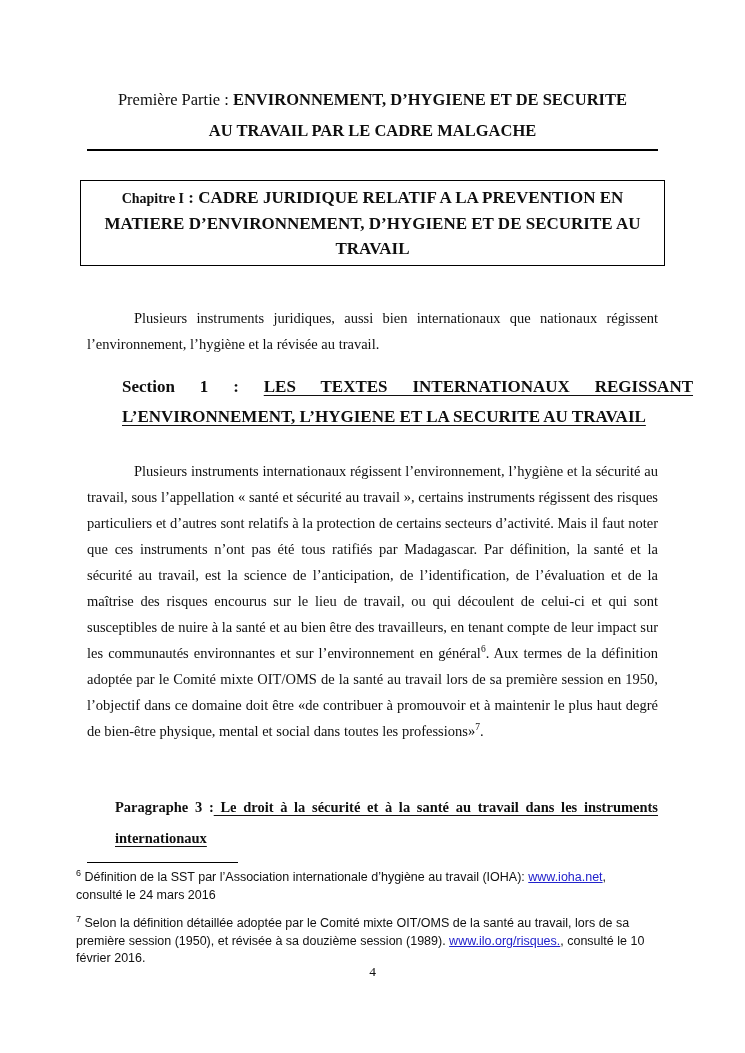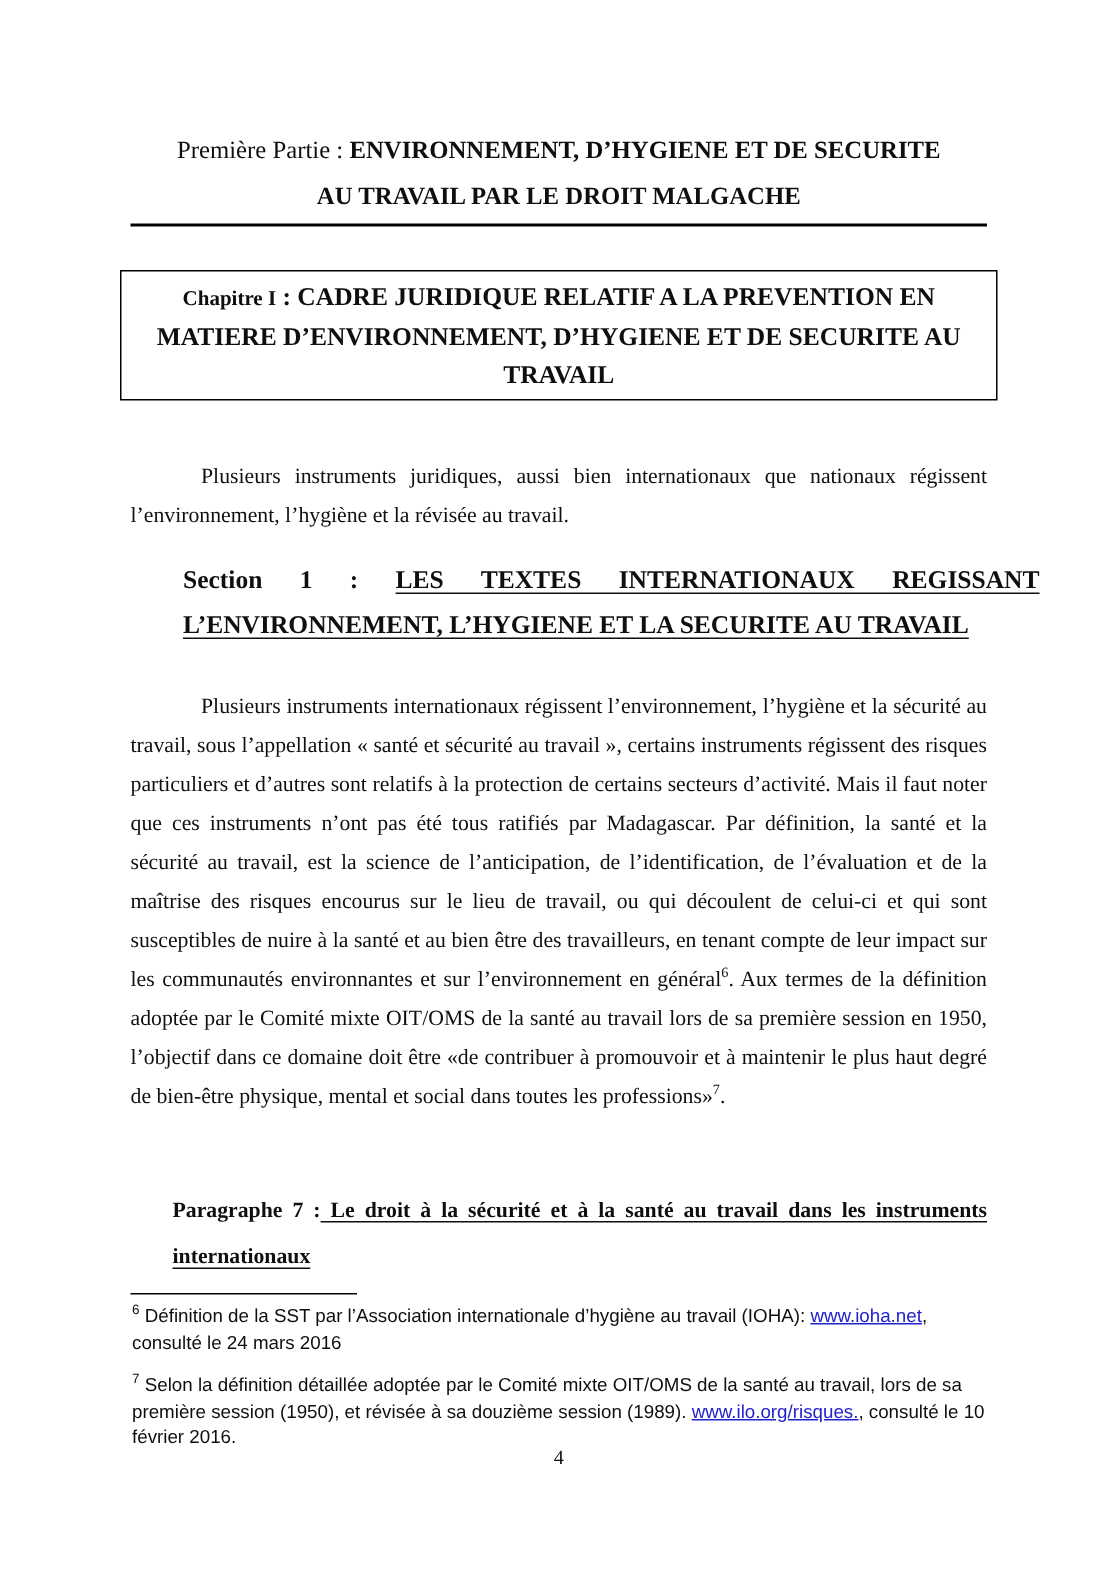--- a/index.html
+++ b/index.html
@@ -74,21 +74,21 @@
     line-height: 31px;
     text-align: justify;
   }
   .footnote-rule {
     position: absolute;
     top: 862px; left: 87px; width: 151px;
     border-bottom: 1.5px solid #000000;
   }
   .footnotes {
     position: absolute;
-    top: 869px; left: 88px; width: 571px;
+    top: 869px; left: 76px; width: 571px;
     font-family: "Liberation Sans", sans-serif;
     font-size: 12.5px;
     line-height: 17.5px;
     text-align: left;
   }
   .footnote { margin-bottom: 11px; }
   .footnote sup {
     font-size: 9px;
     vertical-align: super;
     line-height: 0;
@@ -104,34 +104,34 @@
     font-size: 13.5px;
   }
 </style>
 </head>
 <body>
 
 <div class="page">
 
   <header class="doc-title">
     <div class="title-line"><span>Première Partie : </span><span class="b">ENVIRONNEMENT, D’HYGIENE ET DE SECURITE</span></div>
-    <div class="title-line b">AU TRAVAIL PAR LE DROIT MALGACHE</div>
+    <div class="title-line b">AU TRAVAIL PAR LE CADRE MALGACHE</div>
   </header>
 
   <div class="title-rule"></div>
 
   <div class="chapter-box"><span class="chapter-label">Chapitre I</span><span> : </span><span>CADRE JURIDIQUE RELATIF A LA PREVENTION EN MATIERE D’ENVIRONNEMENT, D’HYGIENE ET DE SECURITE AU TRAVAIL</span></div>
 
   <p class="body-para indent intro">Plusieurs instruments juridiques, aussi bien internationaux que nationaux régissent l’environnement, l’hygiène et la révisée au travail.</p>
 
   <h2 class="section-heading"><span>Section 1 : </span><span class="u">LES TEXTES INTERNATIONAUX REGISSANT L’ENVIRONNEMENT, L’HYGIENE ET LA SECURITE AU TRAVAIL</span></h2>
 
   <p class="body-para indent main-para"><span>Plusieurs instruments internationaux régissent l’environnement, l’hygiène et la sécurité au travail, sous l’appellation « santé et sécurité au travail », certains instruments régissent des risques particuliers et d’autres sont relatifs à la protection de certains secteurs d’activité. Mais il faut noter que ces instruments n’ont pas été tous ratifiés par Madagascar. Par définition, la santé et la sécurité au travail, est la science de l’anticipation, de l’identification, de l’évaluation et de la maîtrise des risques encourus sur le lieu de travail, ou qui découlent de celui-ci et qui sont susceptibles de nuire à la santé et au bien être des travailleurs, en tenant compte de leur impact sur les communautés environnantes et sur l’environnement en général</span><sup class="fn-ref">6</sup><span>. Aux termes de la définition adoptée par le Comité mixte OIT/OMS de la santé au travail lors de sa première session en 1950, l’objectif dans ce domaine doit être «de contribuer à promouvoir et à maintenir le plus haut degré de bien-être physique, mental et social dans toutes les professions»</span><sup class="fn-ref">7</sup><span>.</span></p>
 
-  <h3 class="paragraphe-heading"><span>Paragraphe 7 :</span><span class="u"> Le droit à la sécurité et à la santé au travail dans les instruments internationaux </span></h3>
+  <h3 class="paragraphe-heading"><span>Paragraphe 3 :</span><span class="u"> Le droit à la sécurité et à la santé au travail dans les instruments internationaux </span></h3>
 
   <div class="footnote-rule"></div>
 
   <div class="footnotes">
     <p class="footnote"><sup>6</sup><span> Définition de la SST par l’Association internationale d’hygiène au travail (IOHA): </span><a class="link" href="#">www.ioha.net</a><span>, consulté le 24 mars 2016</span></p>
     <p class="footnote"><sup>7</sup><span> Selon la définition détaillée adoptée par le Comité mixte OIT/OMS de la santé au travail, lors de sa première session (1950), et révisée à sa douzième session (1989). </span><a class="link" href="#">www.ilo.org/risques.</a><span>, consulté le 10 février 2016.</span></p>
   </div>
 
   <div class="page-number">4</div>
 

